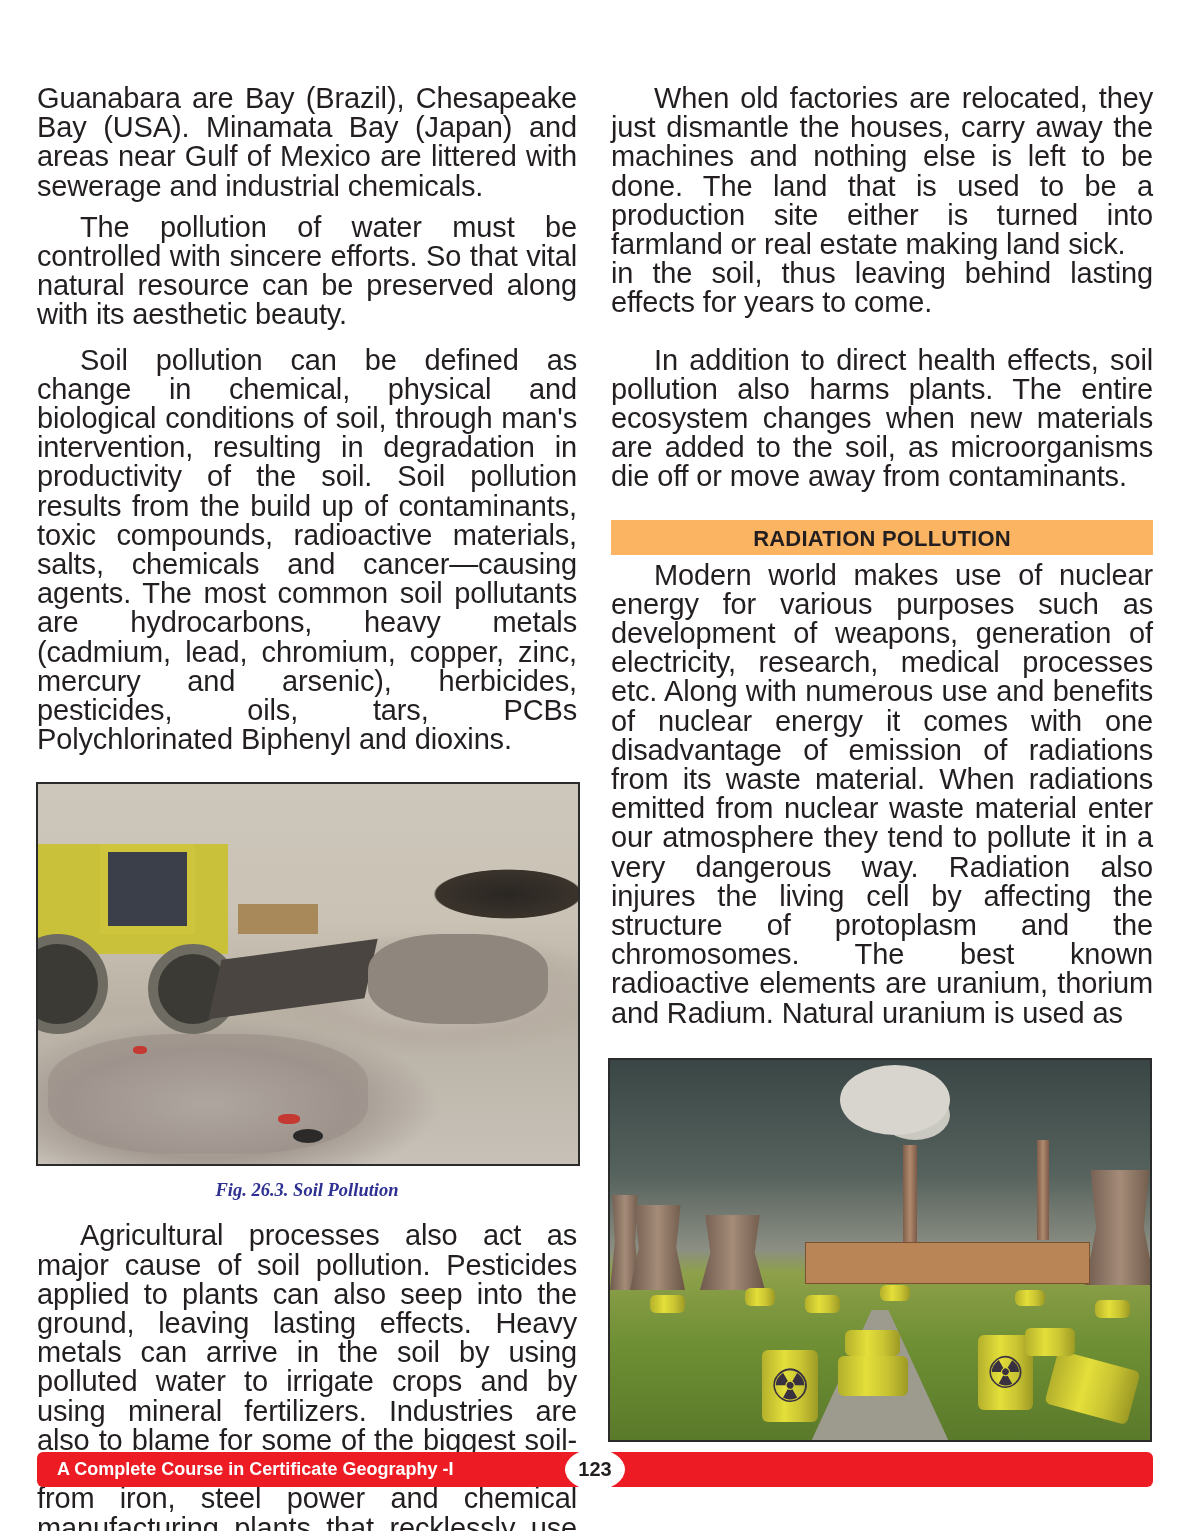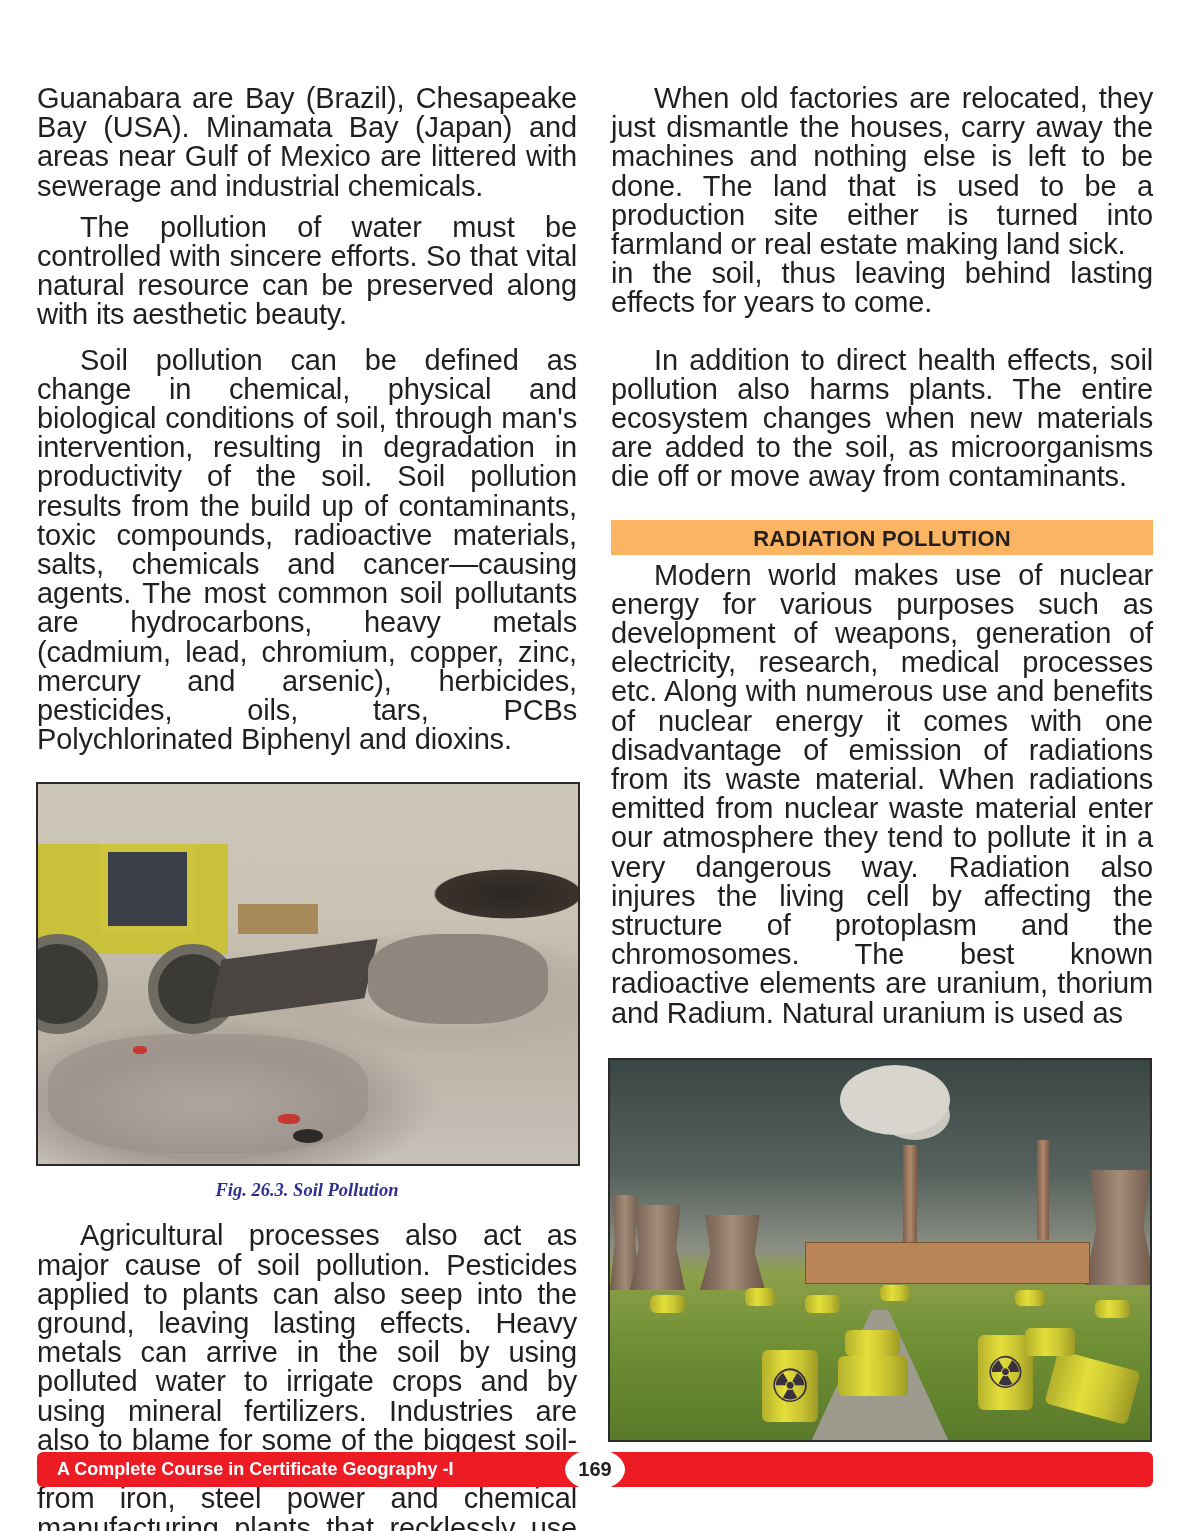--- a/index.html
+++ b/index.html
@@ -124,14 +124,14 @@
     <div class="barrel" style="left:270px;top:225px;width:30px;height:16px;"></div>
     <div class="barrel" style="left:405px;top:230px;width:30px;height:16px;"></div>
     <div class="barrel" style="left:485px;top:240px;width:35px;height:18px;"></div>
   </div>
   <div style="height:14px"></div>
   <div class="caption">Fig. 26.4. Radiation Pollution</div>
 </div>
 
 <div class="footer">
   <span class="footer-title">A Complete Course in Certificate Geography -I</span>
-  <div class="page-badge">169</div>
+  <div class="page-badge">123</div>
 </div>
 
 </body></html>

